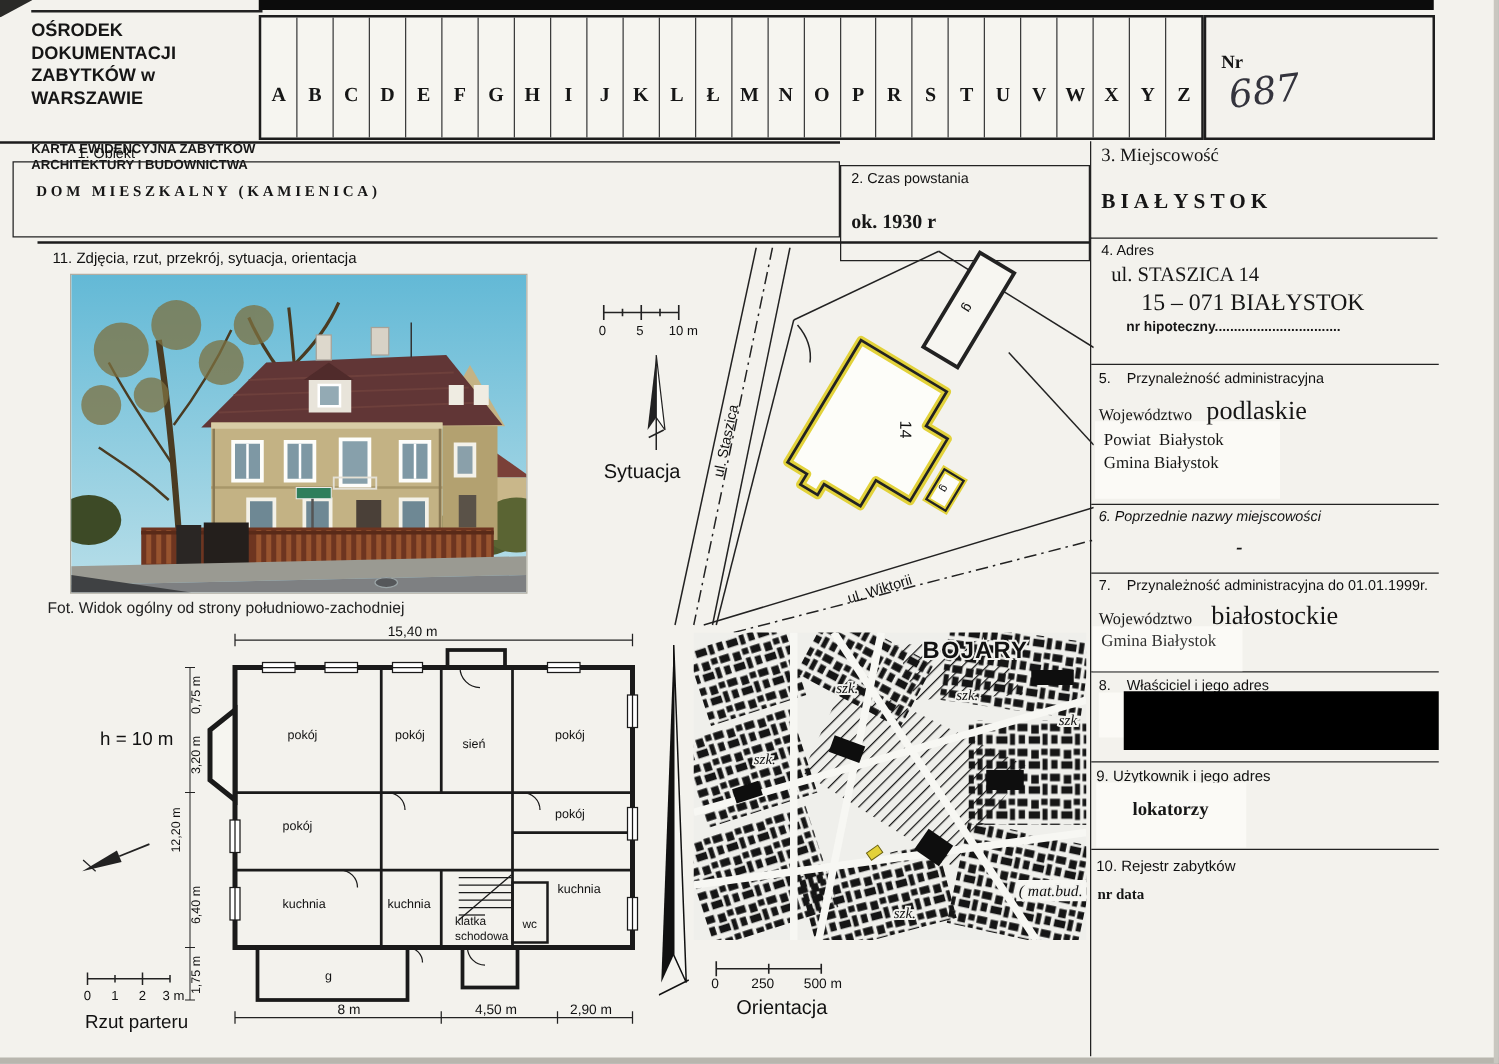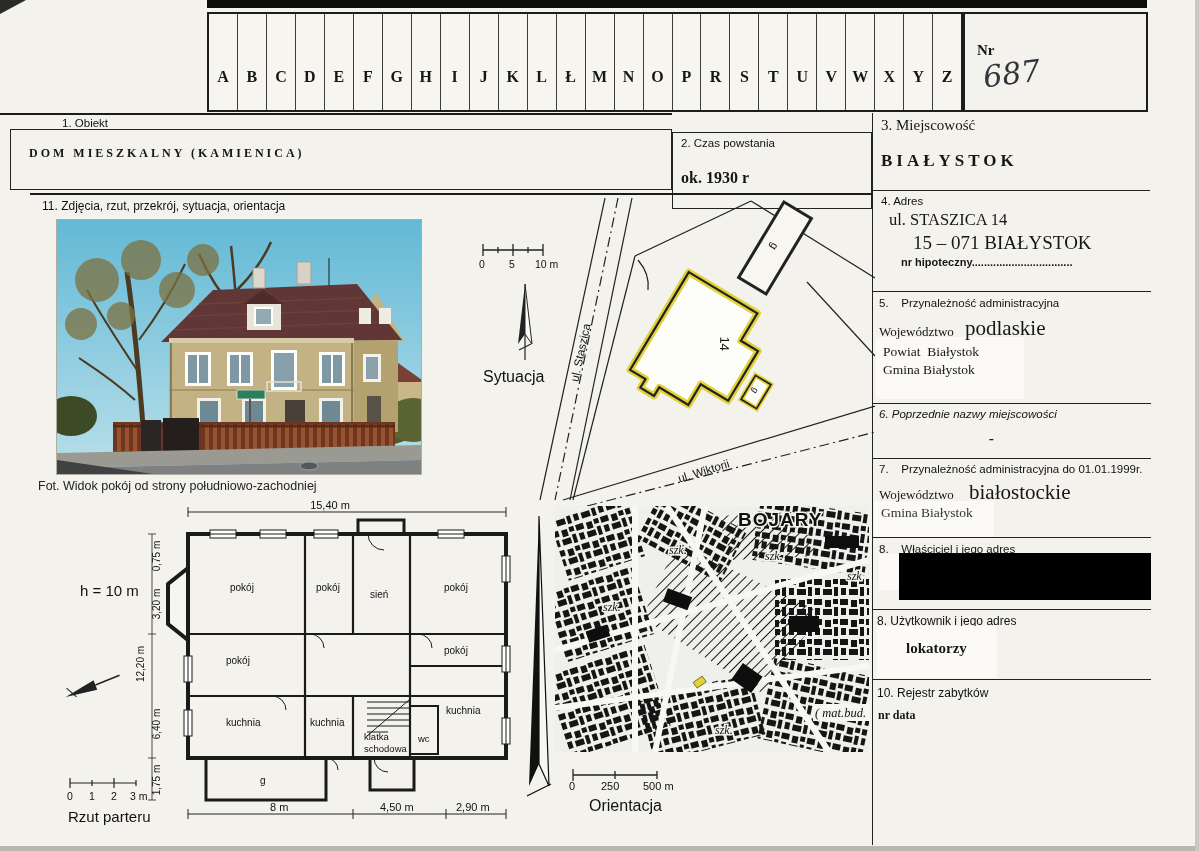--- a/index.html
+++ b/index.html
@@ -21,20 +21,30 @@
 </head>
 <body>
 
 <div class="page">
 
   <div class="abs" style="left:207px;top:0;width:940px;height:8px;background:#0c0c0c;"></div>
   <div class="abs" style="left:0;top:0;width:26px;height:14px;background:#2a2a28;clip-path:polygon(0 0,100% 0,0 100%);"></div>
   <div class="abs" style="left:0;top:846px;width:1199px;height:5px;background:#b8b6ae;"></div>
   <div class="abs" style="left:1195px;top:0;width:4px;height:851px;background:#c9c7c0;"></div>
 
+  <div class="abs" style="left:25px;top:8px;width:185px;border-top:2px solid #222;padding-top:6px;">
+    <div style="font-weight:bold;font-size:14.5px;line-height:1.25;">
+      <div>OŚRODEK DOKUMENTACJI</div>
+      <div>ZABYTKÓW w WARSZAWIE</div>
+    </div>
+    <div style="font-weight:bold;font-size:10.5px;line-height:1.3;margin-top:24px;">
+      <div>KARTA EWIDENCYJNA ZABYTKÓW</div>
+      <div>ARCHITEKTURY I BUDOWNICTWA</div>
+    </div>
+  </div>
 
   <div class="abs cellrow" style="left:207px;top:12px;width:756px;height:100px;">
     <div class="cell">A</div>
     <div class="cell">B</div>
     <div class="cell">C</div>
     <div class="cell">D</div>
     <div class="cell">E</div>
     <div class="cell">F</div>
     <div class="cell">G</div>
     <div class="cell">H</div>
@@ -108,21 +118,21 @@
       <div class="serif" style="position:absolute;left:8px;top:46px;font-size:13.5px;color:#333;">Gmina Białystok</div>
     </div>
 
     <div class="abs" style="left:0;top:348px;width:278px;height:72px;border-bottom:1.5px solid #222;box-sizing:border-box;">
       <div class="lbl" style="position:absolute;left:6px;top:5px;white-space:pre;">8.    Właściciel i jego adres</div>
       <div class="patch" style="left:6px;top:16px;width:30px;height:36px;"></div>
       <div style="position:absolute;left:26px;top:15px;width:252px;height:47px;background:#000;"></div>
     </div>
 
     <div class="abs" style="left:0;top:420px;width:278px;height:70px;border-bottom:1.5px solid #222;box-sizing:border-box;">
-      <div class="lbl" style="position:absolute;left:4px;top:4px;font-size:12px;">8. Użytkownik i jego adres</div>
+      <div class="lbl" style="position:absolute;left:4px;top:4px;font-size:12px;">9. Użytkownik i jego adres</div>
       <div class="patch" style="left:4px;top:16px;width:120px;height:52px;"></div>
       <div class="serif" style="position:absolute;left:33px;top:30px;font-size:15px;font-weight:bold;">lokatorzy</div>
     </div>
 
     <div class="abs" style="left:0;top:490px;width:278px;height:165px;box-sizing:border-box;">
       <div class="lbl" style="position:absolute;left:4px;top:6px;font-size:12px;">10. Rejestr zabytków</div>
       <div class="serif" style="position:absolute;left:5px;top:28px;font-size:12px;font-weight:bold;">nr data</div>
     </div>
   </div>
 
@@ -254,21 +264,21 @@
       <rect x="106" y="198" width="36" height="36" fill="#241f1c"></rect>
       <rect x="84" y="200" width="20" height="34" fill="#2a2624"></rect>
     </g>
 
     <polygon points="0,233 364,225 364,240 0,248" fill="#9a9a92"></polygon>
     <polygon points="0,248 364,240 364,254 0,254" fill="#7e8082"></polygon>
     <rect x="0" y="236" width="364" height="18" fill="#7e8082" opacity="0"></rect>
     <polygon points="0,240 96,254 0,254" fill="#3f4143"></polygon>
     <ellipse cx="252" cy="246" rx="9" ry="4" fill="#55575a" stroke="#9aa4a6" stroke-width="1"></ellipse>
   </svg>
-  <div class="abs" style="left:38px;top:479px;font-size:12.5px;color:#222;">Fot. Widok pokój od strony południowo-zachodniej</div>
+  <div class="abs" style="left:38px;top:479px;font-size:12.5px;color:#222;">Fot. Widok ogólny od strony południowo-zachodniej</div>
 
   <svg class="abs" style="left:455px;top:198px;" width="420" height="308" viewBox="0 0 420 308">
 
     <g stroke="#222" stroke-width="1.3">
       <line x1="28" y1="52" x2="88" y2="52"></line>
       <line x1="28" y1="46" x2="28" y2="58"></line>
         <line x1="43" y1="49" x2="43" y2="55"></line>
       <line x1="58" y1="46" x2="58" y2="58"></line>
         <line x1="73" y1="49" x2="73" y2="55"></line>
         <line x1="88" y1="46" x2="88" y2="58"></line>

